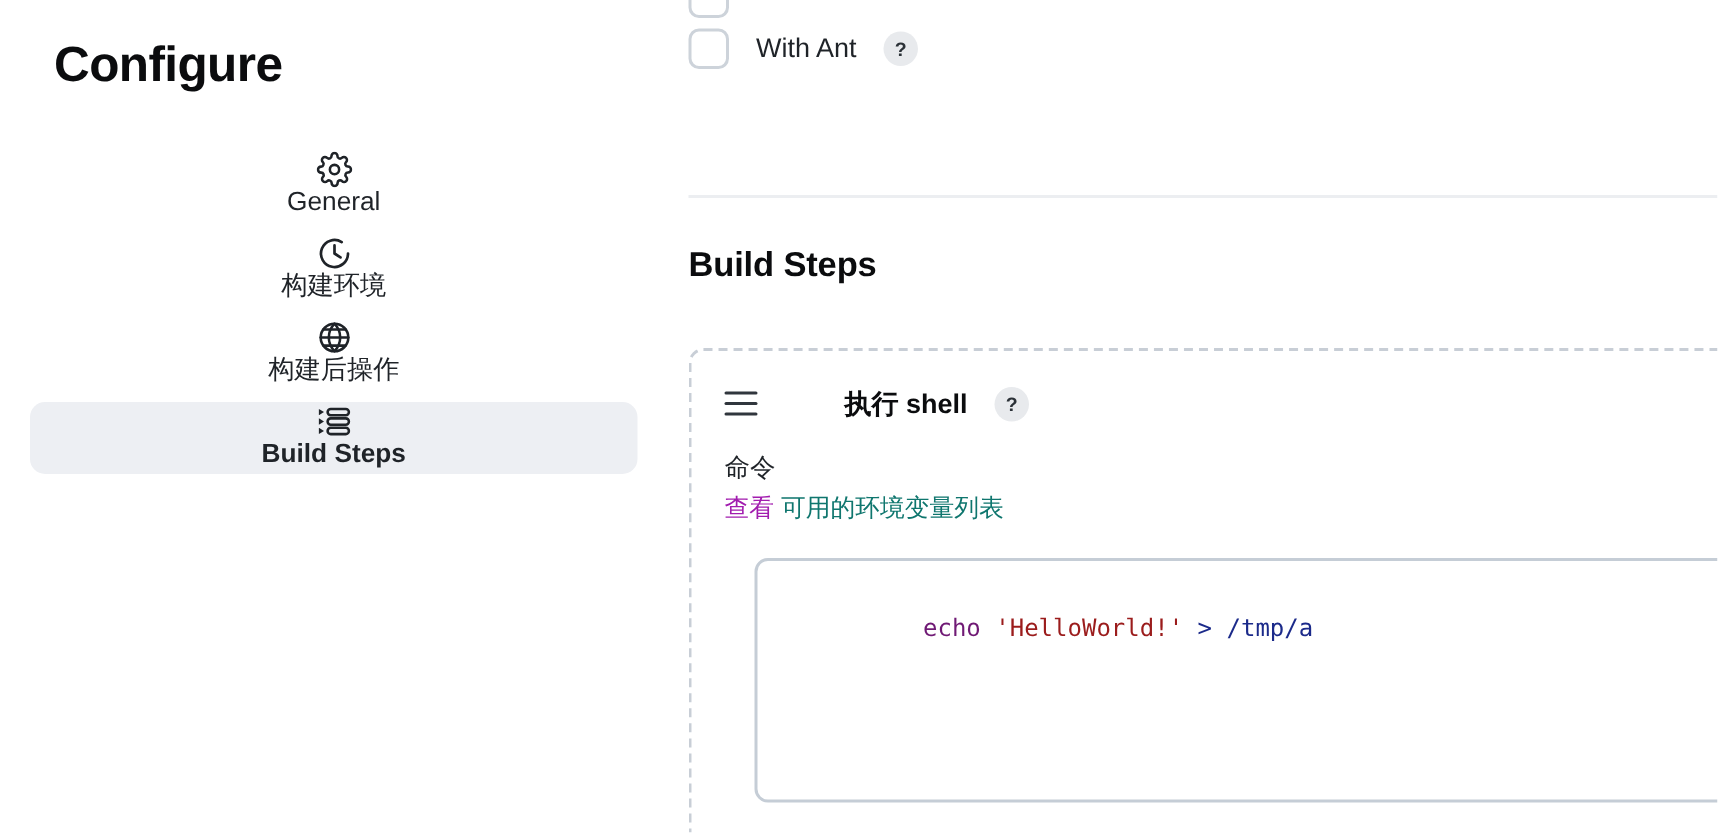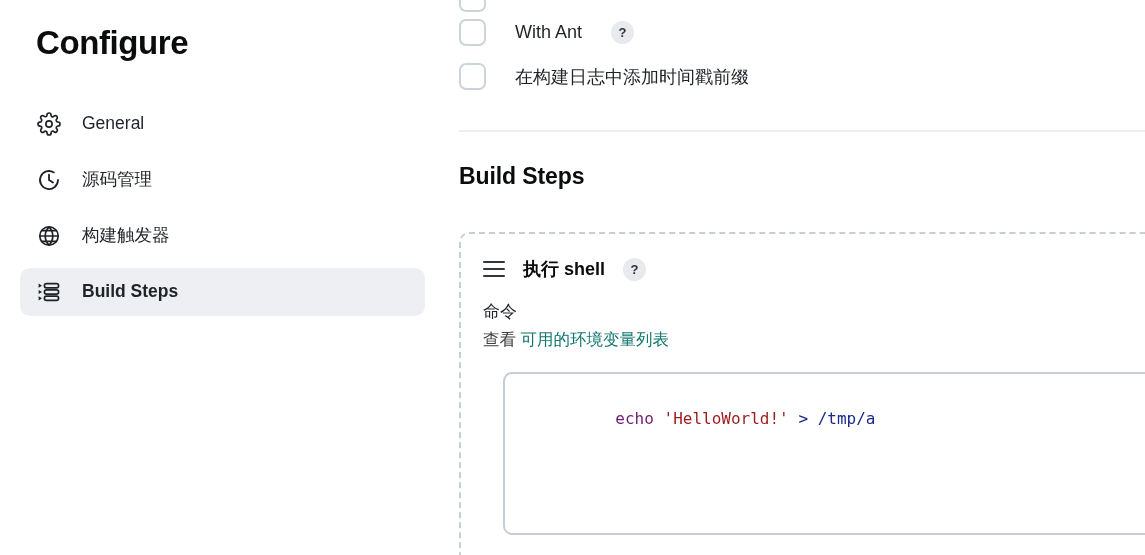--- a/index.html
+++ b/index.html
@@ -27,23 +27,23 @@
     color: #0b0c0e;
     line-height: 46px;
     margin: 0;
   }
   .nav { position: absolute; left: 20px; top: 100px; width: 405px; }
   .nav-item {
     display: flex; align-items: center;
     height: 48px;
     padding: 0 16px;
     border-radius: 10px;
-    gap: 20px;
     cursor: pointer;
     margin-bottom: 8px;
+    flex-direction: column;
   }
   .nav-item .ic {
     width: 26px; height: 26px;
     flex: 0 0 26px;
     display: flex; align-items: center; justify-content: center;
     color: #1f2328;
   }
   .nav-item .ic svg { display: block; }
   .nav-label {
     font-size: 17.5px;
@@ -57,21 +57,21 @@
   
   .main {
     position: absolute; left: 440px; top: 0;
     width: 705px; height: 555px;
     overflow: hidden;
   }
 
   .cb-row {
     position: absolute;
     display: flex; align-items: center;
-    gap: 29px;
+    gap: 18px;
     left: 19px;
   }
   .checkbox {
     width: 27px; height: 27px;
     border: 2px solid #cdd3da;
     border-radius: 7px;
     background: #fff;
     flex: 0 0 27px;
     cursor: pointer;
   }
@@ -124,33 +124,34 @@
   }
   .drag-handle {
     width: 22px; height: 16px;
     display: flex; flex-direction: column; justify-content: space-between;
     cursor: grab;
   }
   .drag-handle i { display: block; height: 2px; background: #30363d; border-radius: 1px; }
   .step-name {
     font-size: 18px; font-weight: 700; color: #0b0c0e;
     white-space: nowrap;
+    margin-left: 40px;
   }
   .field-label {
     margin-top: 17px;
     font-size: 17px;
     color: #1f2328;
     line-height: 1.3;
   }
   .env-line {
     margin-top: 5px;
     font-size: 16.5px;
     line-height: 1.35;
   }
-  .env-pre { color: #404040; }
+  .env-pre { color: #a21caf; }
   .env-link { color: #0f766e; text-decoration: none; cursor: pointer; }
 
   .code-area {
     position: absolute;
     left: 42px; top: 138px;
     width: 700px; height: 163px;
     border: 2px solid #c5cdd6;
     border-radius: 9px;
     background: #ffffff;
     padding: 12px 14px;
@@ -189,33 +190,33 @@
       </div>
 
 
       <div class="nav-item">
         <span class="ic">
           <svg width="24" height="24" viewBox="0 0 24 24" fill="none" stroke="#1f2328" stroke-width="1.8" stroke-linecap="round" stroke-linejoin="round">
             <path d="M21 12a9 9 0 1 1-4.2-7.6"></path>
             <path d="M12 6.6V12l4 2.6"></path>
           </svg>
         </span>
-        <span class="nav-label">源码管理</span>
+        <span class="nav-label">构建环境</span>
       </div>
 
       <div class="nav-item">
         <span class="ic">
           <svg width="24" height="24" viewBox="0 0 24 24" fill="none" stroke="#1f2328" stroke-width="1.7" stroke-linecap="round" stroke-linejoin="round">
             <circle cx="12" cy="12" r="9.2"></circle>
             <path d="M2.8 12h18.4"></path>
             <path d="M12 2.8c2.5 2.7 3.8 5.9 3.8 9.2s-1.3 6.5-3.8 9.2c-2.5-2.7-3.8-5.9-3.8-9.2s1.3-6.5 3.8-9.2z"></path>
             <path d="M4.6 6.6h14.8M4.6 17.4h14.8"></path>
           </svg>
         </span>
-        <span class="nav-label">构建触发器</span>
+        <span class="nav-label">构建后操作</span>
       </div>
 
       <div class="nav-item active">
         <span class="ic">
           <svg width="24" height="24" viewBox="0 0 24 24" fill="none">
             <rect x="7.4" y="3.6" width="14.2" height="4.2" rx="2.1" stroke="#1f2328" stroke-width="1.7"></rect>
             <rect x="7.4" y="9.9" width="14.2" height="4.2" rx="2.1" stroke="#1f2328" stroke-width="1.7"></rect>
             <rect x="7.4" y="16.2" width="14.2" height="4.2" rx="2.1" stroke="#1f2328" stroke-width="1.7"></rect>
             <path d="M1.6 3.6l3.4 2.1-3.4 2.1z" fill="#1f2328"></path>
             <path d="M1.6 9.9l3.4 2.1-3.4 2.1z" fill="#1f2328"></path>
@@ -235,24 +236,20 @@
       <span class="checkbox"></span>
       <span class="cb-label"></span>
     </div>
 
     <div class="cb-row" style="top:19px;">
       <span class="checkbox"></span>
       <span class="cb-label">With Ant</span>
       <span class="help-badge">?</span>
     </div>
 
-    <div class="cb-row" style="top:63px;">
-      <span class="checkbox"></span>
-      <span class="cb-label">在构建日志中添加时间戳前缀</span>
-    </div>
 
     <div class="divider"></div>
 
     <h2 class="section-title">Build Steps</h2>
 
     <div class="step-panel">
 
       <div class="step-header">
         <span class="drag-handle">
           <i></i>

